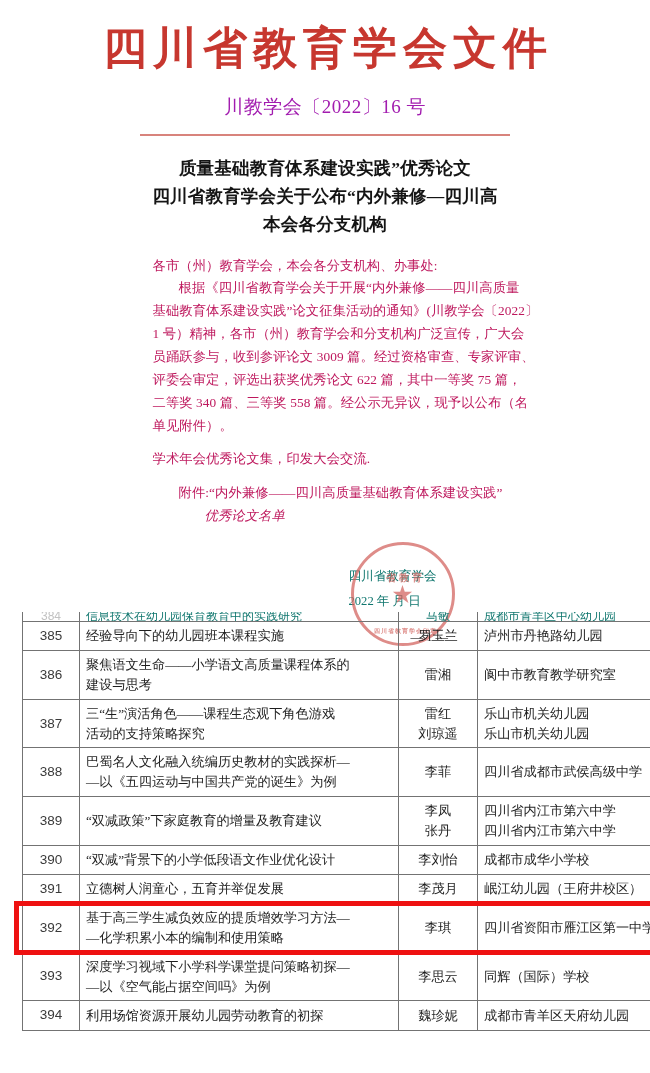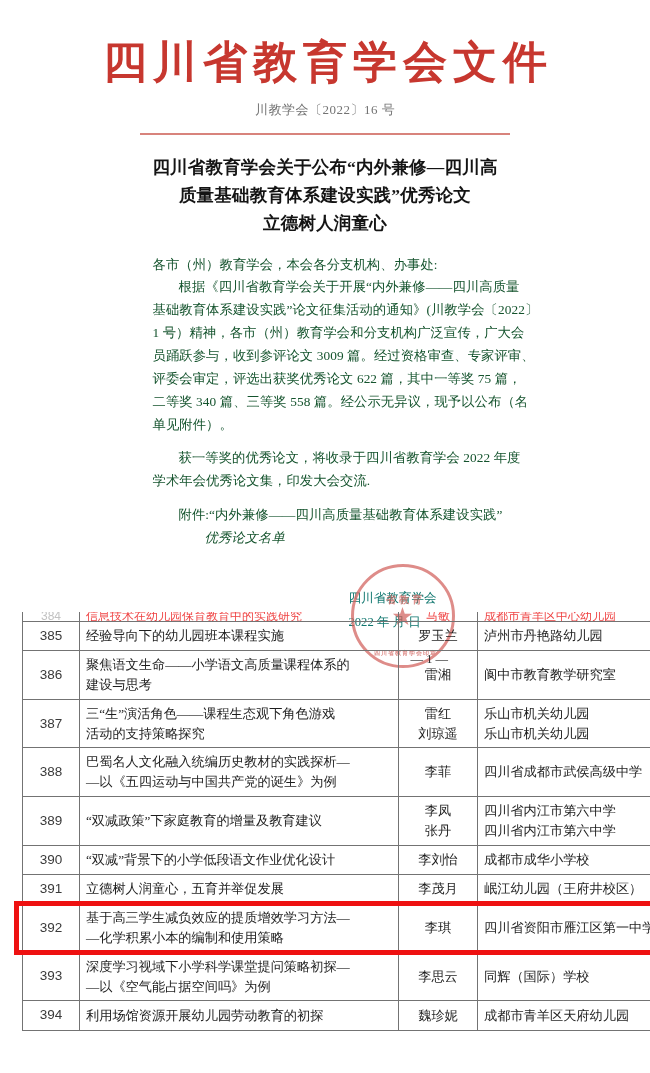--- a/index.html
+++ b/index.html
@@ -19,37 +19,37 @@
   
   .notice-page {
     position: absolute;
     left: 0; top: 0;
     width: 650px;
     height: 600px;
   }
 
   .letterhead {
     text-align: center;
-    padding-top: 38px;
+    padding-top: 24px;
   }
   .letterhead-title {
     font-family: "DejaVu Serif", "Liberation Serif", serif;
     font-size: 44px;
     line-height: 1.08;
     font-weight: 700;
     color: #c7372f;
     letter-spacing: 6px;
     text-indent: 6px;
     white-space: nowrap;
   }
   .doc-number {
-    margin-top: 15px;
-    font-size: 13px;
+    margin-top: 22px;
+    font-size: 19px;
     letter-spacing: 0.5px;
-    color: #737373;
+    color: #a21caf;
     font-family: "Liberation Serif", serif;
   }
   .red-rule {
     width: 370px;
     height: 2px;
     background: #d8837c;
     margin: 14px auto 0 auto;
   }
 
   .doc-title {
@@ -65,21 +65,21 @@
   .doc-title .tl {
     display: block;
     white-space: nowrap;
   }
 
   .body-block {
     margin: 16px auto 8px auto;
     width: 345px;
     font-size: 13.3px;
     line-height: 1.72;
-    color: #14532d;
+    color: #be185d;
     letter-spacing: 0.1px;
   }
   .body-block p {
     margin: 0;
     white-space: nowrap;
   }
   .body-block p.ind {
     text-indent: 26px;
   }
   .body-block p.ind2 {
@@ -187,21 +187,21 @@
     width: 188px;
     white-space: nowrap;
   }
   .ln { display: block; }
 
   
   tr.clipped td {
     height: 9px;
     padding: 0 6px;
     overflow: hidden;
-    color: #ef4444;
+    color: #0f766e;
     font-size: 12px;
     line-height: 0.62;
     border-top: none;
   }
   tr.clipped .c-idx { color: #c2c2c2; }
 
   
   tr.highlight td {
     position: relative;
   }
@@ -217,38 +217,37 @@
 
 <div class="notice-page">
 
   <div class="letterhead">
     <div class="letterhead-title">四川省教育学会文件</div>
     <div class="doc-number">川教学会〔2022〕16 号</div>
     <div class="red-rule"></div>
   </div>
 
   <div class="doc-title">
+    <span class="tl">质量基础教育体系建设实践”优秀论文</span>
     <span class="tl">四川省教育学会关于公布“内外兼修—四川高</span>
-    <span class="tl">质量基础教育体系建设实践”优秀论文</span>
-    <span class="tl">立德树人润童心</span>
+    <span class="tl">本会各分支机构</span>
   </div>
 
   <div class="body-block">
     <p>各市（州）教育学会，本会各分支机构、办事处:</p>
     <p class="ind">根据《四川省教育学会关于开展“内外兼修——四川高质量</p>
     <p>基础教育体系建设实践”论文征集活动的通知》(川教学会〔2022〕</p>
     <p>1 号）精神，各市（州）教育学会和分支机构广泛宣传，广大会</p>
     <p>员踊跃参与，收到参评论文 3009 篇。经过资格审查、专家评审、</p>
     <p>评委会审定，评选出获奖优秀论文 622 篇，其中一等奖 75 篇，</p>
     <p>二等奖 340 篇、三等奖 558 篇。经公示无异议，现予以公布（名</p>
     <p>单见附件）。</p>
 
     <div class="gap"></div>
 
-    <p class="ind">获一等奖的优秀论文，将收录于四川省教育学会 2022 年度</p>
     <p>学术年会优秀论文集，印发大会交流.</p>
 
     <div class="gap"></div>
 
     <p class="ind">附件:“内外兼修——四川高质量基础教育体系建设实践”</p>
     <p class="ind2">优秀论文名单</p>
   </div>
 
   <div class="sign-area">
     <div class="sign-lines">

